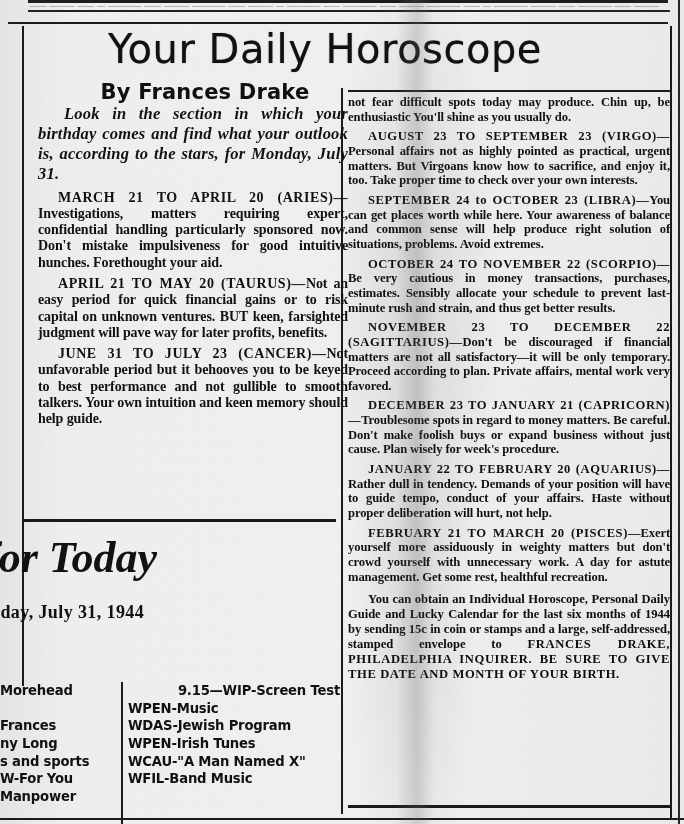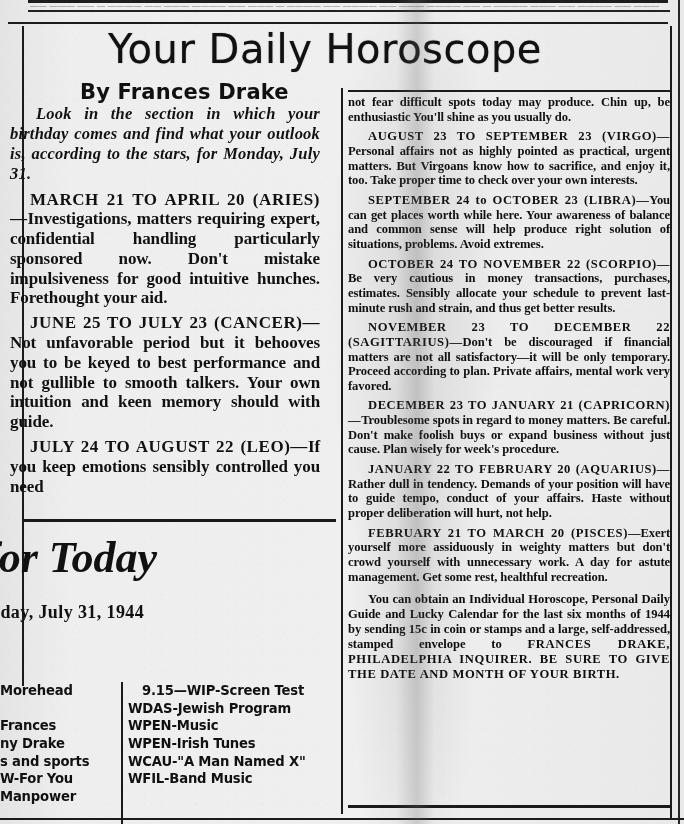--- a/index.html
+++ b/index.html
@@ -108,58 +108,59 @@
   .byline {
     position: absolute;
     left: 80px; top: 80px;
     width: 250px;
     font-family: "DejaVu Sans", sans-serif;
     font-size: 21px;
     font-weight: bold;
     letter-spacing: .2px;
     color: #101010;
     white-space: nowrap;
+    text-align: center;
   }
 
   
   .col-divider {
     position: absolute;
     left: 341px; top: 88px;
     width: 2px; height: 726px;
     background: #1c1c1c;
   }
   
   .right-top-rule {
     position: absolute;
     left: 348px; top: 90px;
     width: 322px; height: 2px;
     background: #1b1b1b;
   }
 
   
   .left-col {
     position: absolute;
-    left: 10px; top: 104px;
+    left: 38px; top: 104px;
     width: 310px;
   }
   .lede {
     font-family: "Liberation Serif", serif;
     font-style: italic;
     font-weight: bold;
     font-size: 16.5px;
     line-height: 1.22;
     text-align: justify;
     text-indent: 26px;
     color: #121212;
     margin: 0 0 5px 0;
     letter-spacing: .2px;
   }
   .sign {
     font-family: "Liberation Serif", serif;
-    font-size: 17px;
+    font-size: 14px;
     line-height: 1.165;
     text-align: justify;
     text-indent: 20px;
     margin: 0 0 5px 0;
     color: #111;
     font-weight: bold;
     letter-spacing: -0.05px;
   }
   .sign .hd {
     font-weight: bold;
@@ -223,21 +224,21 @@
   }
   .radio-line {
     font-family: "DejaVu Sans", sans-serif;
     font-size: 13.2px;
     line-height: 1.34;
     font-weight: bold;
     color: #111;
     white-space: nowrap;
     letter-spacing: -0.2px;
   }
-  .radio-line.indent { padding-left: 14px; }
+  .radio-line.indent { padding-left: 14px; text-align: right; }
   .radio-line.blank { visibility: hidden; }
   .radio-divider {
     position: absolute;
     left: 121px; top: -2px;
     width: 2px; height: 144px;
     background: #1c1c1c;
   }
 
   
   .right-col {
@@ -316,47 +317,47 @@
   </div>
   <div class="byline">By Frances Drake</div>
 
   <div class="col-divider"></div>
   <div class="right-top-rule"></div>
 
   <div class="left-col">
     <p class="lede">Look in the section in which your birthday comes and find what your outlook is, according to the stars, for Monday, July 31.</p>
     <div id="left-signs">
         <p class="sign"><span class="hd">MARCH 21 TO APRIL 20 (ARIES)—</span><span class="bd">Investigations, matters requiring expert, confidential handling particularly sponsored now. Don't mistake impulsiveness for good intuitive hunches.  Forethought your aid.</span></p>
-        <p class="sign"><span class="hd">JUNE 25 TO JULY 23 (CANCER)—</span><span class="bd">Not unfavorable period but it behooves you to be keyed to best performance and not gullible to smooth talkers.  Your own intuition and keen memory should with guide.</span></p>
-        <p class="sign"><span class="hd">JULY 24 TO AUGUST 22 (LEO)—</span><span class="bd">If you keep emotions sensibly controlled you need</span></p>
+        <p class="sign"><span class="hd">APRIL 21 TO MAY 20 (TAURUS)—</span><span class="bd">Not an easy period for quick financial gains or to risk capital on unknown ventures.  BUT keen, farsighted judgment will pave way for later profits, benefits.</span></p>
+        <p class="sign"><span class="hd">JUNE 31 TO JULY 23 (CANCER)—</span><span class="bd">Not unfavorable period but it behooves you to be keyed to best performance and not gullible to smooth talkers.  Your own intuition and keen memory should help guide.</span></p>
       </div>
   </div>
 
   <div class="rule-leo"></div>
 
   <div class="for-today">for Today</div>
   <div class="for-today-date">nday, July 31, 1944</div>
 
   <div class="radio">
     <div class="radio-divider"></div>
     <div class="radio-col-a" id="radio-a">
         <div class="radio-line">Morehead</div>
         <div class="radio-line blank">&nbsp;</div>
         <div class="radio-line">Frances</div>
-        <div class="radio-line">ny Drake</div>
+        <div class="radio-line">ny Long</div>
         <div class="radio-line">s and sports</div>
         <div class="radio-line">W-For You</div>
         <div class="radio-line">Manpower</div>
         <div class="radio-line blank">&nbsp;</div>
         <div class="radio-line">P-Uncle Wip</div>
       </div>
     <div class="radio-col-b" id="radio-b">
         <div class="radio-line indent">9.15—WIP-Screen Test</div>
+        <div class="radio-line">WPEN-Music</div>
         <div class="radio-line">WDAS-Jewish Program</div>
-        <div class="radio-line">WPEN-Music</div>
         <div class="radio-line">WPEN-Irish Tunes</div>
         <div class="radio-line">WCAU-"A Man Named X"</div>
         <div class="radio-line">WFIL-Band Music</div>
       </div>
   </div>
 
   <div class="right-col">
     <p class="cont">not fear difficult spots today may produce.  Chin up, be enthusiastic  You'll shine as you usually do.</p>
     <div id="right-signs">
         <p class="sign"><span class="hd">AUGUST 23 TO SEPTEMBER 23 (VIRGO)—</span><span class="bd">Personal affairs not as highly pointed as practical, urgent matters.  But Virgoans know how to sacrifice, and enjoy it, too.  Take proper time to check over your own interests.</span></p>

